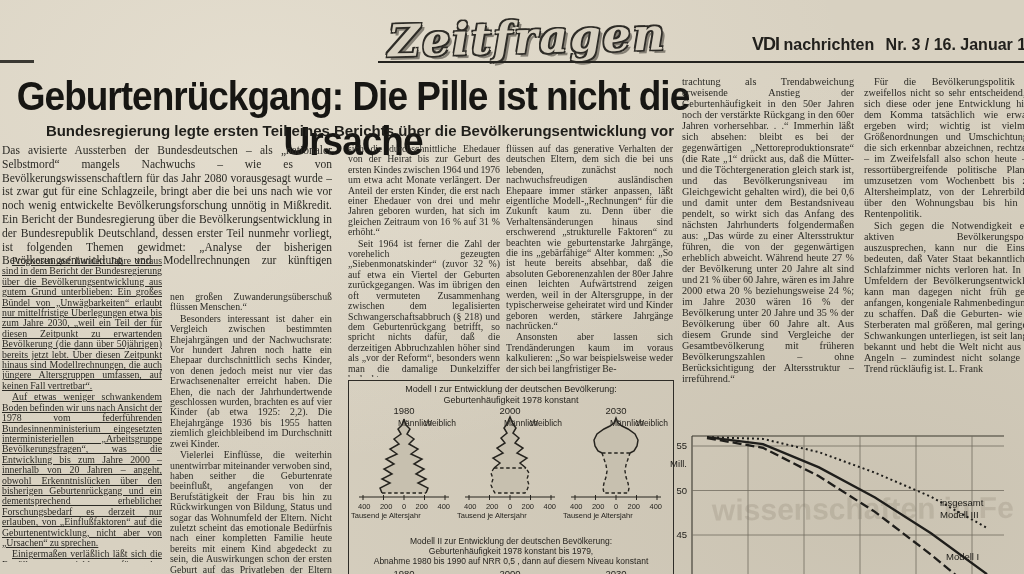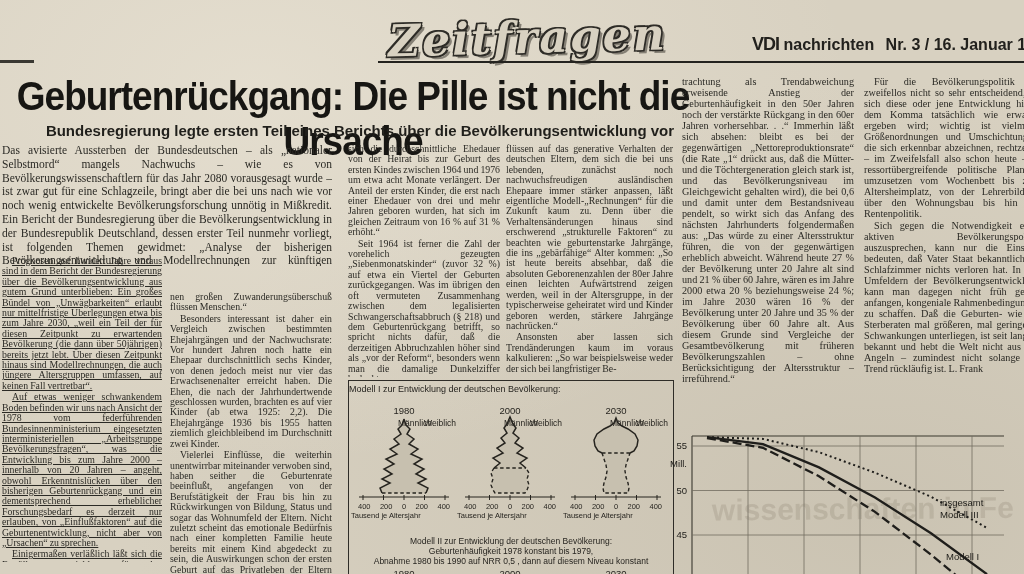--- a/index.html
+++ b/index.html
@@ -41,21 +41,21 @@
   .coltext p + p{margin-top:1px;}
   .c1{left:2px;top:256px;width:160px;height:306px;text-decoration:underline;}
   .c2{left:170px;top:292px;width:162px;height:282px;}
   .c3{left:348px;top:144px;width:152px;height:233px;}
   .c4{left:506px;top:144px;width:167px;height:234px;}
   .c5{left:682px;top:76px;width:172px;height:311px;font-size:10.2px;line-height:11px;}
   .c6{left:864px;top:76px;width:176px;height:311px;font-size:10.2px;line-height:11px;}
   
   .fig{left:348px;top:380px;width:326px;height:200px;border:1.5px solid #2e2c27;
     box-sizing:border-box;font-family:"Liberation Sans", sans-serif;color:#272520;}
-  .fig-title{position:absolute;left:0;top:3px;width:100%;
+  .fig-title{position:absolute;left:0;top:3px;width:100%;text-align:center;
     font-size:9px;line-height:10.5px;}
   .pyr-row{position:absolute;left:2px;top:24px;width:318px;display:flex;}
   .pyr{position:relative;width:106px;}
   .pyr-year{text-align:center;font-size:9.5px;height:10px;}
   .pyr-side{position:absolute;top:13px;font-size:8.5px;}
   .pyr-side.l{left:19px;padding-left:28px;} .pyr-side.r{right:1px;}
   .pyr svg{display:block;margin-top:0;}
   .pyr-shape{fill:#c7c0af;stroke:none;}
   .pyr-line{fill:none;stroke:#26241f;stroke-width:1.5;}
   .pyr-dash{fill:none;stroke:#26241f;stroke-width:1.4;stroke-dasharray:3.5 2.6;}
@@ -121,20 +121,21 @@
       <p class="cont">trachtung als Trendabweichung erweisende Anstieg der Geburtenhäufigkeit in den 50er Jahren noch der verstärkte Rückgang in den 60er Jahren vorhersehbar. . .“ Immerhin läßt sich absehen: bleibt es bei der gegenwärtigen „Nettoreproduktionsrate“ (die Rate „1“ drückt aus, daß die Mütter- und die Töchtergeneration gleich stark ist, und das Bevölkerungsniveau im Gleichgewicht gehalten wird), die bei 0,6 und damit unter dem Bestandsniveau pendelt, so wirkt sich das Anfang des nächsten Jahrhunderts folgendermaßen aus: „Das würde zu einer Altersstruktur führen, die von der gegenwärtigen erheblich abweicht. Während heute 27 % der Bevölkerung unter 20 Jahre alt sind und 21 % über 60 Jahre, wären es im Jahre 2000 etwa 20 % beziehungsweise 24 %; im Jahre 2030 wären 16 % der Bevölkerung unter 20 Jahre und 35 % der Bevölkerung über 60 Jahre alt. Aus diesem Grunde sind Vergleiche der Gesamtbevölkerung mit früheren Bevölkerungszahlen – ohne Berücksichtigung der Altersstruktur – irreführend.“</p>
     </div>
   <div class="abs coltext c6">
       <p class="">Für die Bevölkerungspolitik ist zweifellos nicht so sehr entscheidend, ob sich diese oder jene Entwicklung hinter dem Komma tatsächlich wie erwartet ergeben wird; wichtig ist vielmehr, Größenordnungen und Umschichtungen, die sich erkennbar abzeichnen, rechtzeitig – im Zweifelsfall also schon heute – in ressortübergreifende politische Planung umzusetzen vom Wochenbett bis zum Altersheimplatz, von der Lehrerbildung über den Wohnungsbau bis hin zur Rentenpolitik.</p>
       <p class="">Sich gegen die Notwendigkeit einer aktiven Bevölkerungspolitik auszusprechen, kann nur die Einsicht bedeuten, daß Vater Staat bekanntlich im Schlafzimmer nichts verloren hat. In den Umfeldern der Bevölkerungsentwicklung kann man dagegen nicht früh genug anfangen, kongeniale Rahmenbedingungen zu schaffen. Daß die Geburten- wie die Sterberaten mal größeren, mal geringeren Schwankungen unterliegen, ist seit langem bekannt und hebt die Welt nicht aus den Angeln – zumindest nicht solange der Trend rückläufig ist.  L. Frank</p>
     </div>
 
   <div class="abs fig">
     <div class="fig-title">
       <div>Modell I zur Entwicklung der deutschen Bevölkerung:</div>
+      <div>Geburtenhäufigkeit 1978 konstant</div>
     </div>
     <div class="pyr-row">
 
       <div class="pyr">
         <div class="pyr-year">1980</div>
         <span class="pyr-side l">Männlich</span>
         <span class="pyr-side r">Weiblich</span>
         <svg width="106" height="90" viewBox="0 0 106 90">
           <path class="pyr-shape" d="M53,4 L51,10 L47,14 L50,19 L43,24 L48,29 L39,34 L46,39 L35,44 L43,49 L33,54 L41,59 L31,64 L39,68 L29,73 L31,78 L75,78 L77,73 L67,68 L75,64 L65,59 L73,54 L63,49 L71,44 L60,39 L67,34 L58,29 L63,24 L56,19 L59,14 L55,10 Z"></path>
           <path class="pyr-line" d="M53,4 L51,10 L47,14 L50,19 L43,24 L48,29 L39,34 L46,39 L35,44 L43,49 L33,54 L41,59 L31,64 L39,68 L29,73 L31,78 M75,78 L77,73 L67,68 L75,64 L65,59 L73,54 L63,49 L71,44 L60,39 L67,34 L58,29 L63,24 L56,19 L59,14 L55,10 L53,4"></path>

